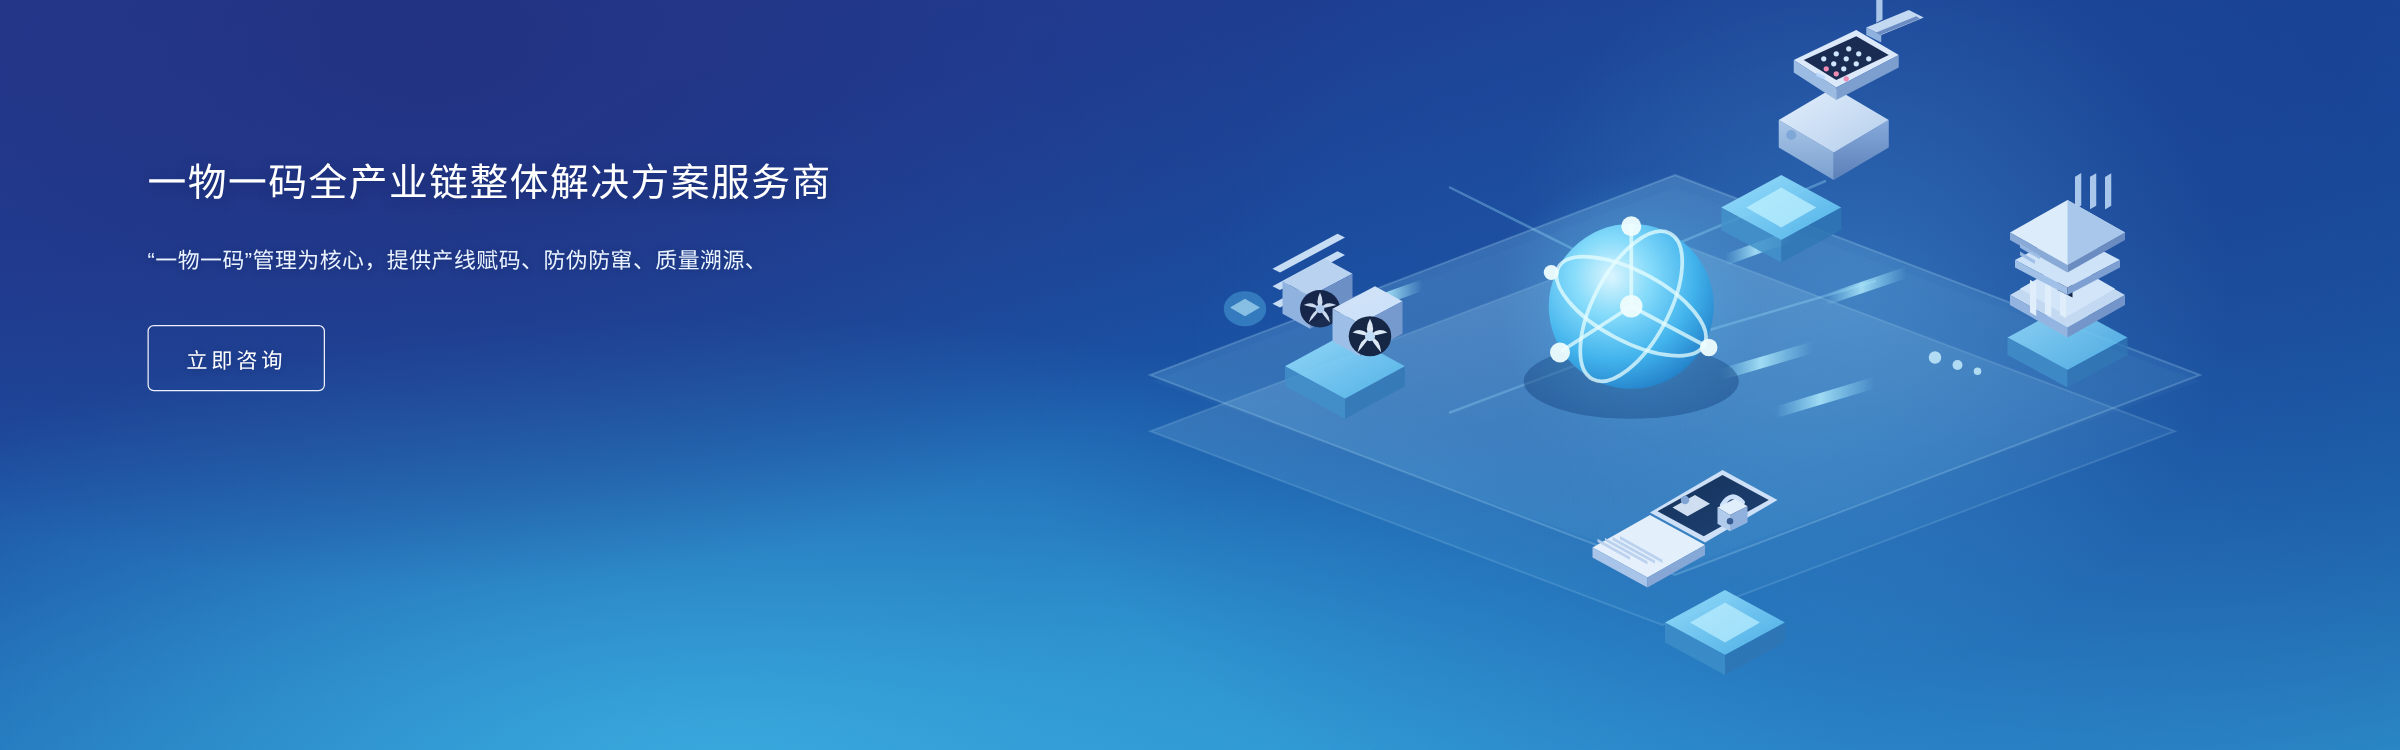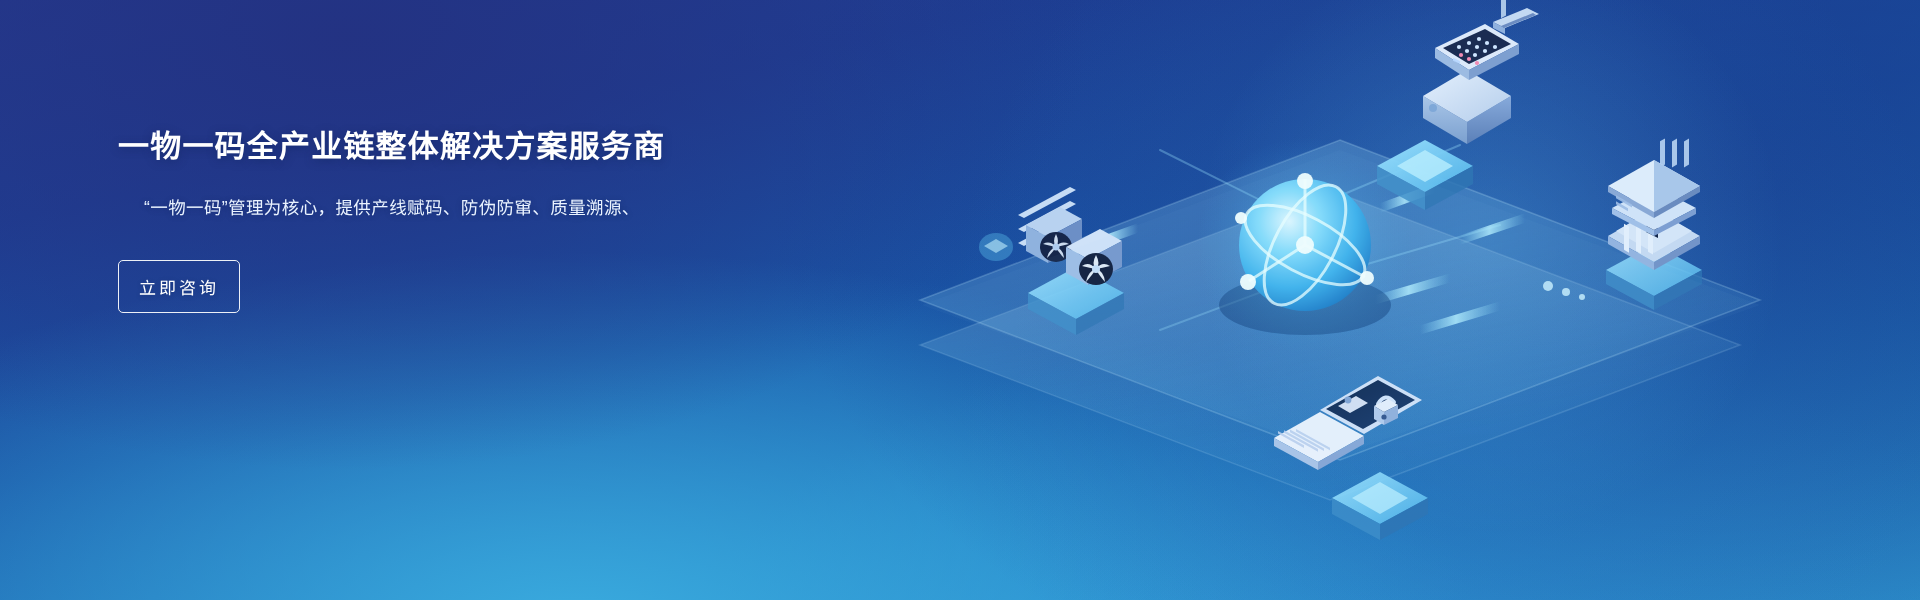--- a/index.html
+++ b/index.html
@@ -24,36 +24,35 @@
     position:absolute; inset:0; pointer-events:none;
     background:
       radial-gradient(circle 420px at 1490px 240px, rgba(110,210,255,0.22) 0%, rgba(110,210,255,0) 70%),
       radial-gradient(circle 700px at 1450px 330px, rgba(60,150,220,0.18) 0%, rgba(60,150,220,0) 72%);
   }
 
   
   .copy { position:absolute; left:118px; top:128px; width:620px; }
 
   .headline {
-    font-size:31px; font-weight:bold; color:#ffffff;
+    font-size:31px; font-weight:normal; color:#ffffff;
     letter-spacing:1.2px; line-height:1.25; white-space:nowrap;
     text-shadow:0 2px 10px rgba(0,25,70,0.35);
   }
   .sub {
     margin-top:24px;
     font-size:17.5px; color:#eaf3ff; line-height:2.0;
     letter-spacing:0.4px; font-weight:400;
     text-shadow:0 1px 6px rgba(0,25,70,0.30);
-    margin-left:26px;
   }
   .sub div { white-space:nowrap; }
 
   .cta {
     display:inline-block; margin-top:34px;
-    padding:13px 20px;
+    padding:13px 30px;
     border:1px solid rgba(255,255,255,0.92);
     border-radius:5px;
     color:#ffffff; font-size:17px; letter-spacing:3px;
     background:transparent; cursor:pointer;
     text-shadow:0 1px 5px rgba(0,25,70,0.3);
   }
 
   
   .art { position:absolute; left:860px; top:0; width:1060px; height:600px; }
   .art svg { display:block; width:1060px; height:600px; }

